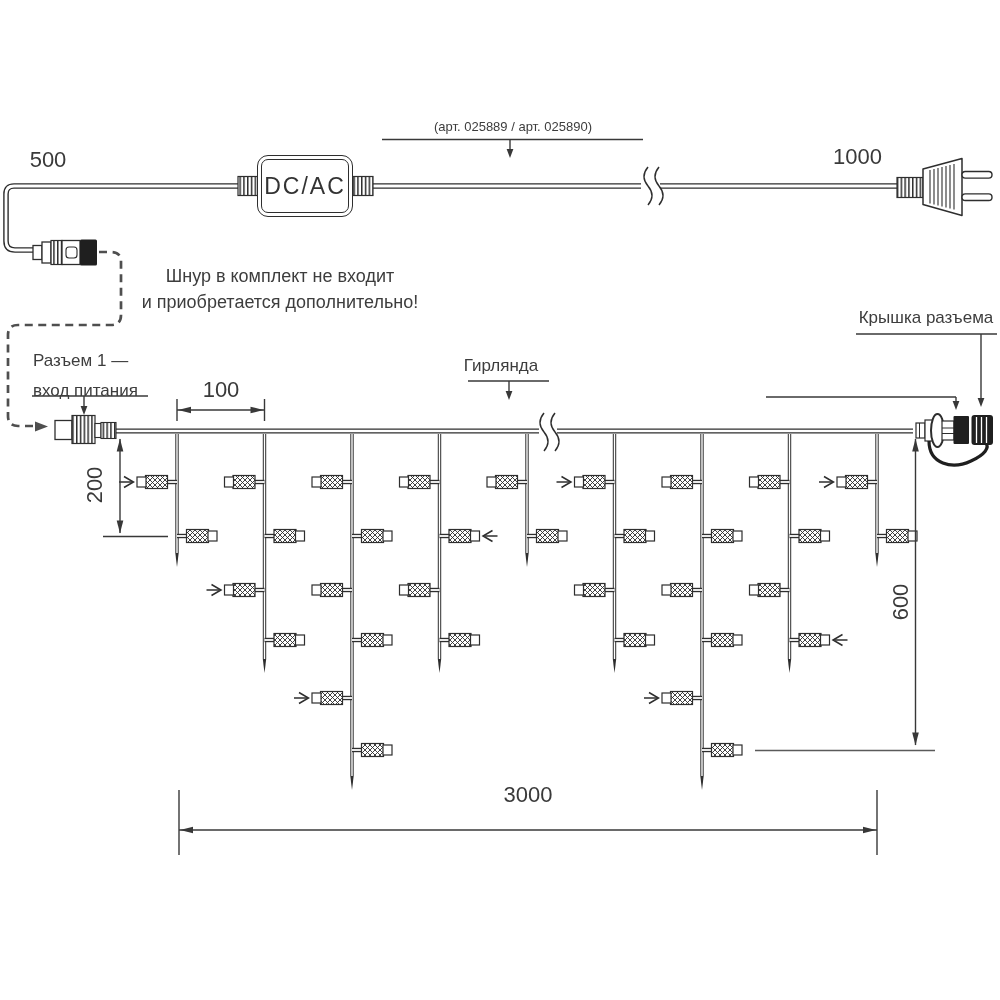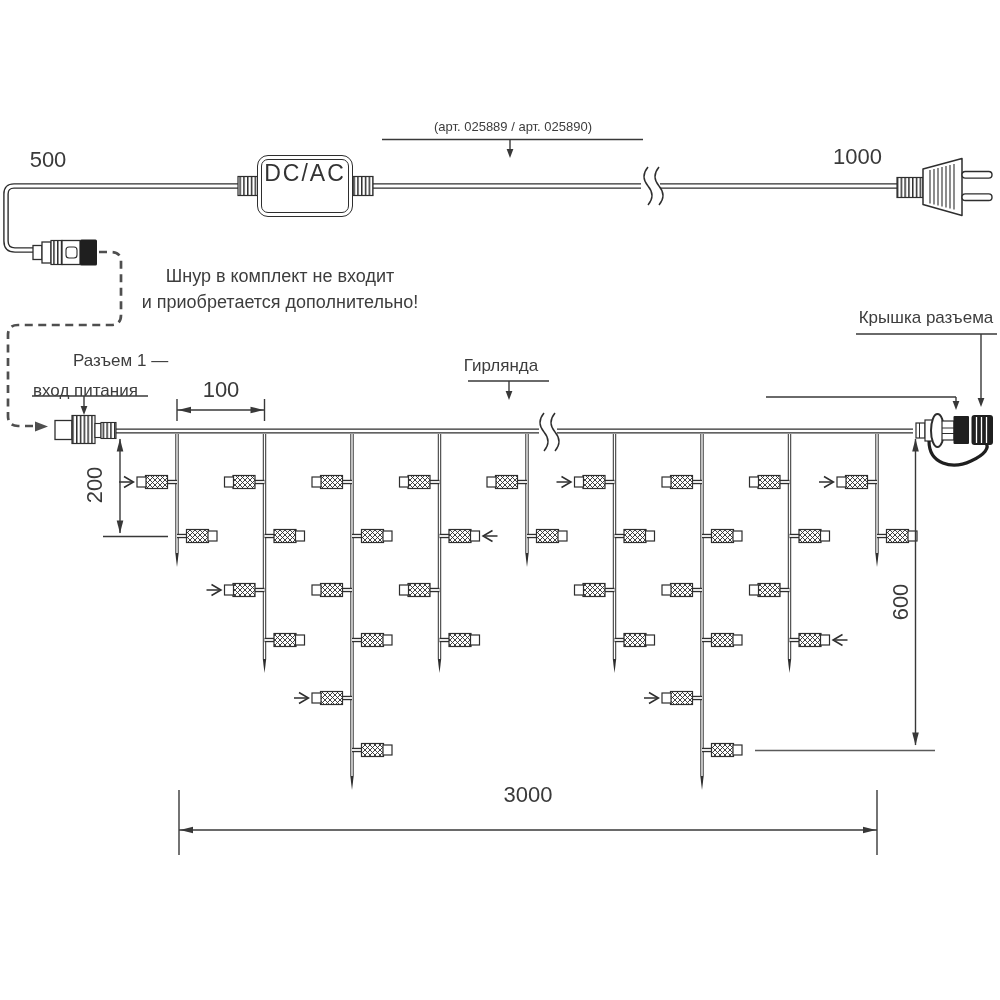--- a/index.html
+++ b/index.html
@@ -8,21 +8,21 @@
   .canvas svg{position:absolute;left:0;top:0;}
   .lbl{position:absolute;white-space:nowrap;color:#3d3d3d;}
   .center{text-align:center;}
   .dim{font-size:22px;color:#3a3a3a;}
   .txt{font-size:17px;}
   .rot{transform:rotate(-90deg);}
   .adapter-box{position:absolute;left:257px;top:155px;width:96px;height:62px;
                border:1.6px solid #2e2e2e;border-radius:11px;background:#fff;box-sizing:border-box;}
   .adapter-inner{position:absolute;left:3px;top:3px;right:3px;bottom:3px;
                  border:1.3px solid #2e2e2e;border-radius:7px;
-                 display:flex;align-items:flex-start;justify-content:center;}
+                 display:flex;align-items:center;justify-content:center;}
   .adapter-text{font-size:23px;letter-spacing:2px;color:#333;}
 </style>
 </head>
 <body>
 
 <div class="canvas">
 
   <svg width="1000" height="1000" viewBox="0 0 1000 1000">
     <defs>
       <pattern id="xh" width="5" height="5" patternUnits="userSpaceOnUse">
@@ -449,21 +449,21 @@
     </div>
   </div>
 
   <div class="lbl center" style="left:358px;top:119px;width:310px;font-size:13px;">(арт. 025889 / арт. 025890)</div>
   <div class="lbl dim center" style="left:13px;top:147px;width:70px;">500</div>
   <div class="lbl dim center" style="left:820px;top:144px;width:75px;">1000</div>
 
   <div class="lbl center" style="left:118px;top:292px;width:324px;font-size:18px;">и приобретается дополнительно!</div>
   <div class="lbl center" style="left:128px;top:266px;width:304px;font-size:18px;">Шнур в комплект не входит</div>
 
-  <div class="lbl txt" style="left:33px;top:351px;margin-left:40px;">Разъем 1 —</div>
+  <div class="lbl txt" style="left:33px;top:351px;">Разъем 1 —</div>
   <div class="lbl txt" style="left:33px;top:381px;text-align:center;">вход питания</div>
 
   <div class="lbl dim center" style="left:190px;top:377px;width:62px;">100</div>
   <div class="lbl txt center" style="left:442px;top:356px;width:118px;">Гирлянда</div>
   <div class="lbl txt center" style="left:854px;top:308px;width:144px;">Крышка разъема</div>
 
   <div class="lbl dim center rot" style="left:40px;top:472px;width:110px;height:26px;">200</div>
   <div class="lbl dim center rot" style="left:845px;top:589px;width:112px;height:26px;">600</div>
   <div class="lbl dim center" style="left:465px;top:782px;width:126px;">3000</div>
 

